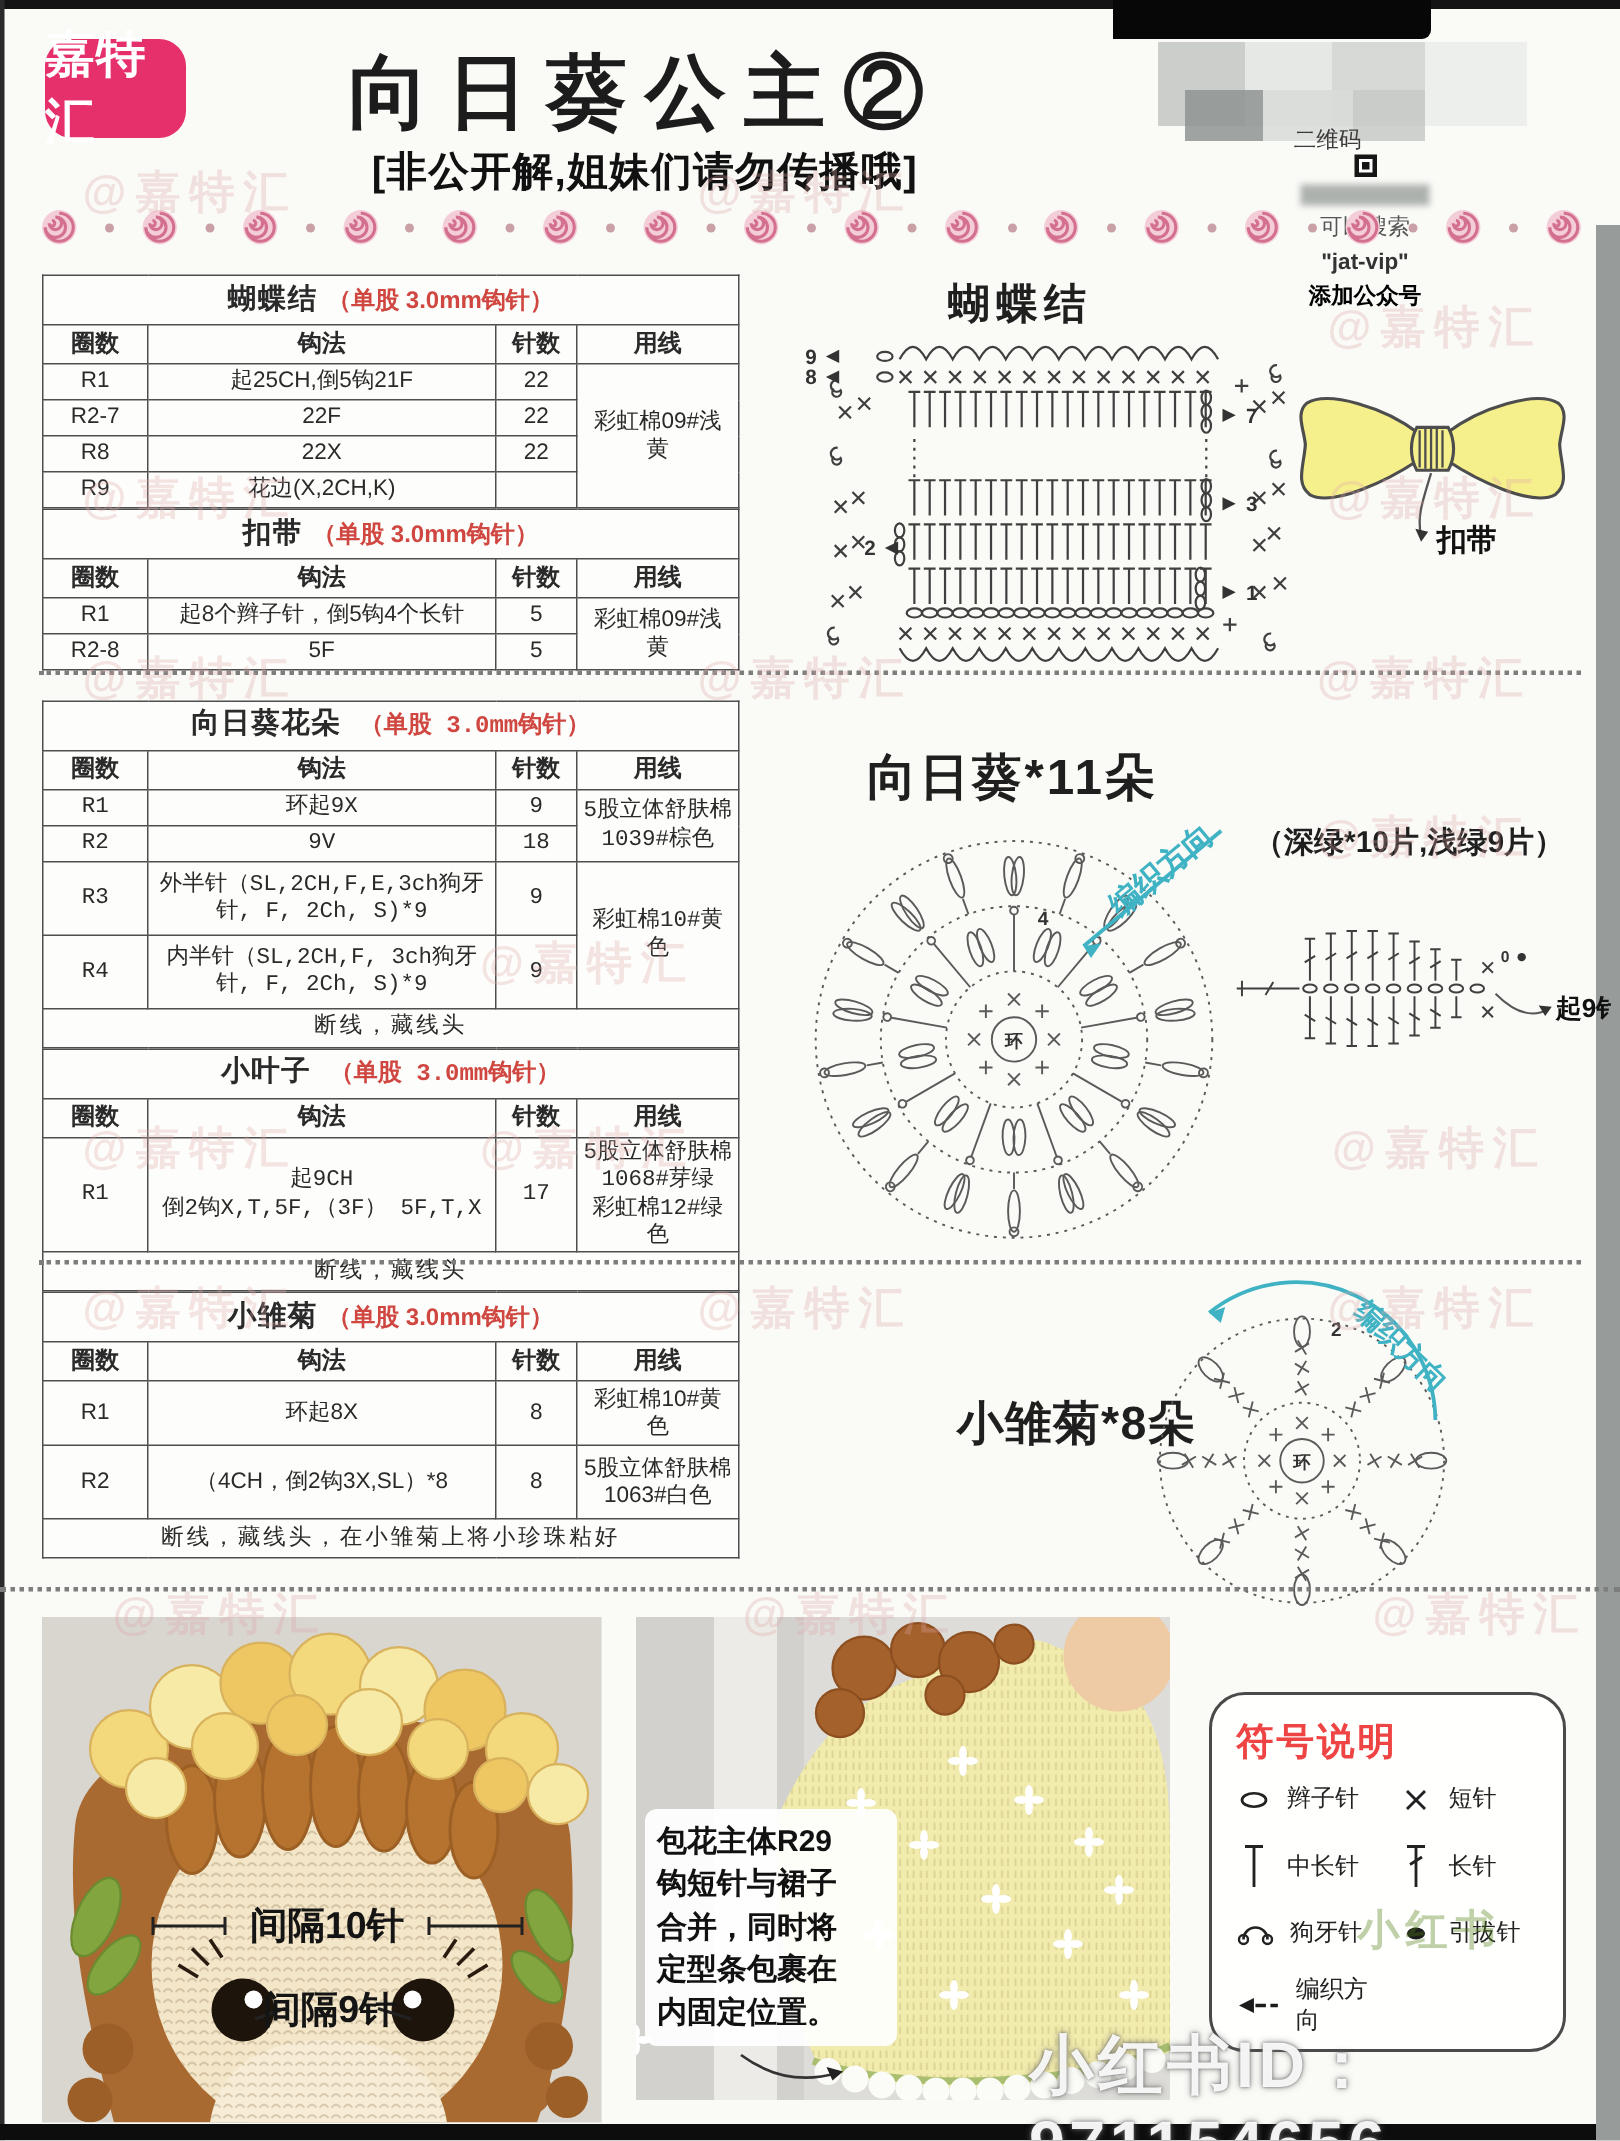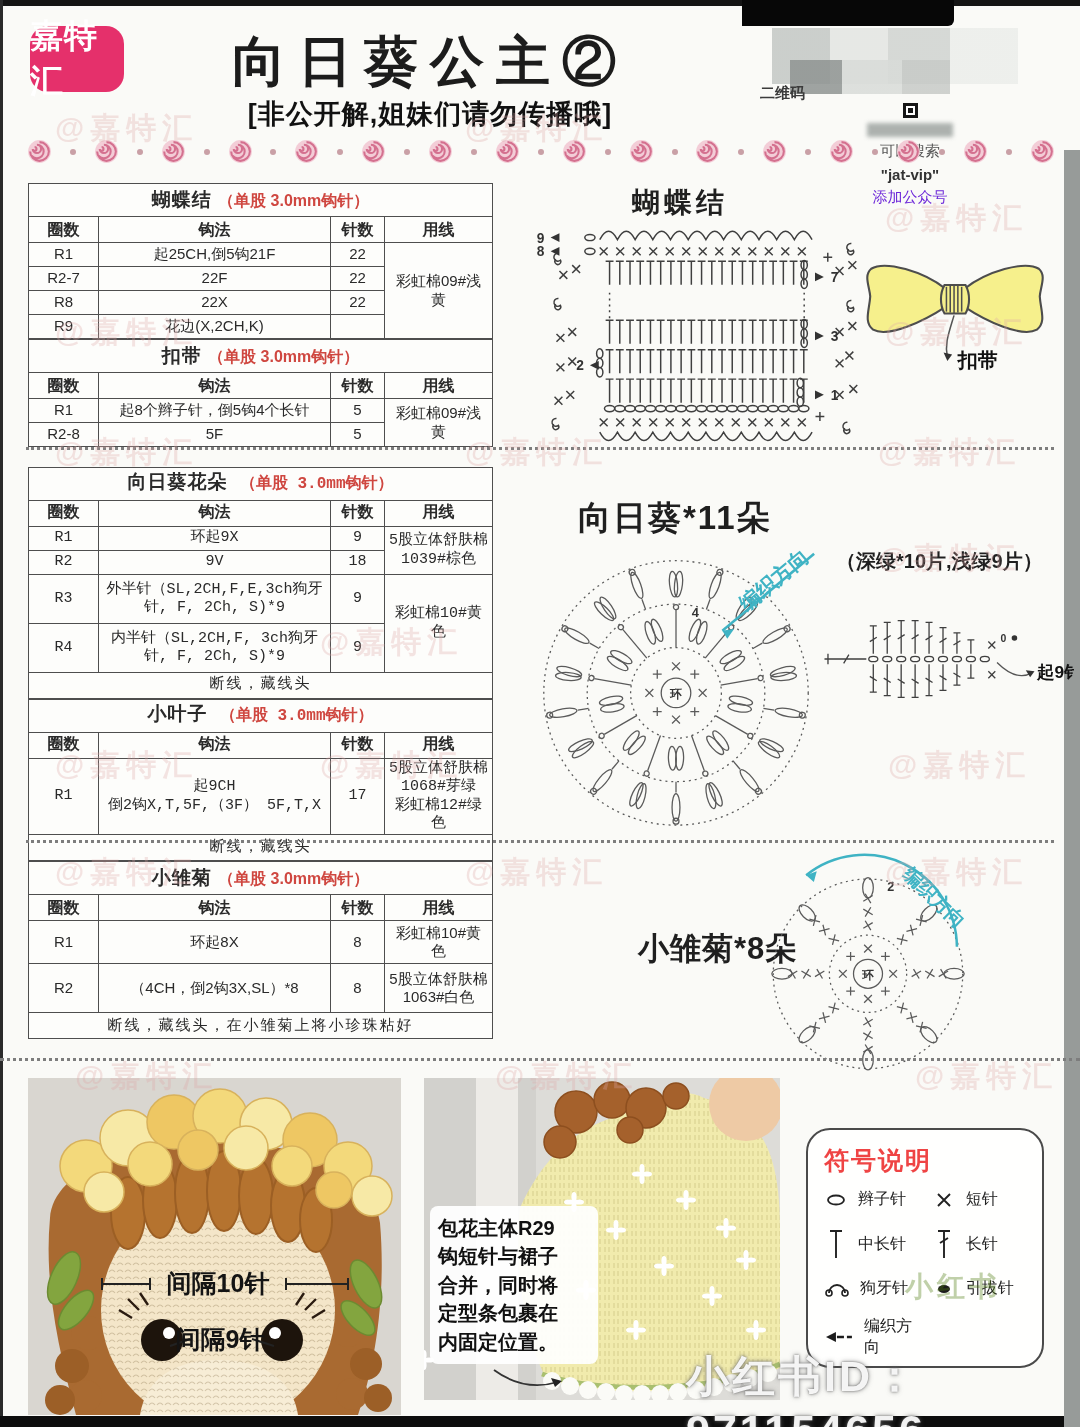--- a/index.html
+++ b/index.html
@@ -19,29 +19,29 @@
   .title{position:absolute;left:170px;top:26px;width:520px;text-align:center;
          font-family:"DejaVu Serif",serif;font-size:54px;font-weight:700;letter-spacing:12px;color:#1c1c1c;}
   .subtitle{position:absolute;left:170px;top:96px;width:520px;text-align:center;
             font-size:27px;font-weight:700;letter-spacing:1px;color:#111;}
   .mosaic{position:absolute;left:772px;top:28px;width:246px;height:56px;
           background:
             linear-gradient(90deg,#c6cac7 0 58px,#e4e6e3 58px 116px,#d2d5d2 116px 178px,#eceeeb 178px 100%);
           opacity:.9;}
   .mosaic2{position:absolute;left:790px;top:60px;width:160px;height:34px;
           background:linear-gradient(90deg,#8f9492 0 52px,#d8dbd8 52px 112px,#c7cac7 112px 100%);opacity:.85;}
-  .qr-line1{position:absolute;left:760px;top:84px;width:250px;text-align:left;font-size:15px;
-            font-weight:700;color:#3b3b3b;}
+  .qr-line1{position:absolute;left:760px;top:84px;width:250px;text-align:center;font-size:15px;
+            font-weight:400;color:#3b3b3b;}
   .qr-line2{position:absolute;left:760px;top:103px;width:300px;font-size:15px;color:#555;
             display:flex;align-items:center;gap:5px;flex-direction:column;}
   .qr-ico{display:inline-block;width:15px;height:15px;background:#161616;
           box-shadow:inset 0 0 0 3px #161616, inset 0 0 0 5px #fff;}
   .blur-block{display:inline-block;width:86px;height:14px;background:#9aa09d;filter:blur(2px);opacity:.8;}
   .qr-code{font-weight:700;color:#333;}
-  .qr-post{font-weight:400;color:#6d28d9;}
+  .qr-post{font-weight:700;color:#000000;}
   
   .spirals{position:absolute;left:26px;top:138px;width:1030px;display:flex;
            align-items:center;justify-content:space-between;}
   .spiral-dot{width:6px;height:6px;border-radius:50%;background:#c9a0a6;}
   
   .wm{position:absolute;color:#dfa8a8;opacity:.30;font-size:30px;font-weight:700;
       letter-spacing:6px;white-space:nowrap;pointer-events:none;}
   .idwm{position:absolute;left:686px;top:1348px;font-size:43px;font-weight:700;letter-spacing:3px;
         color:rgba(255,255,255,.92);text-shadow:0 0 5px rgba(110,110,110,.75),0 0 2px rgba(90,90,90,.8);}
   .idwm-faint{position:absolute;left:905px;top:1268px;font-size:28px;font-weight:700;

